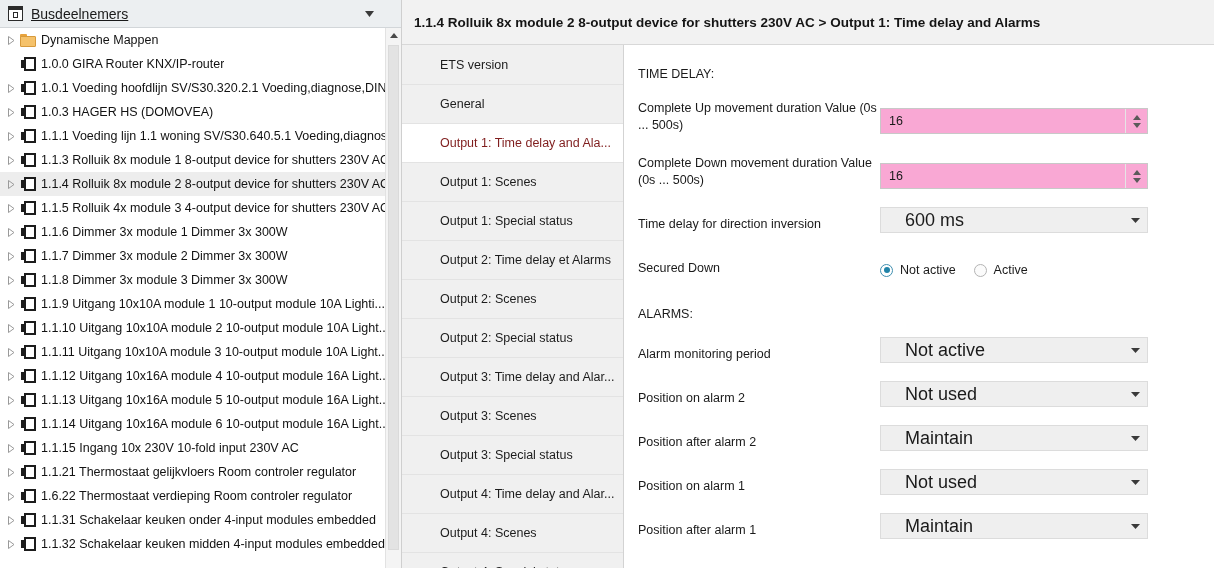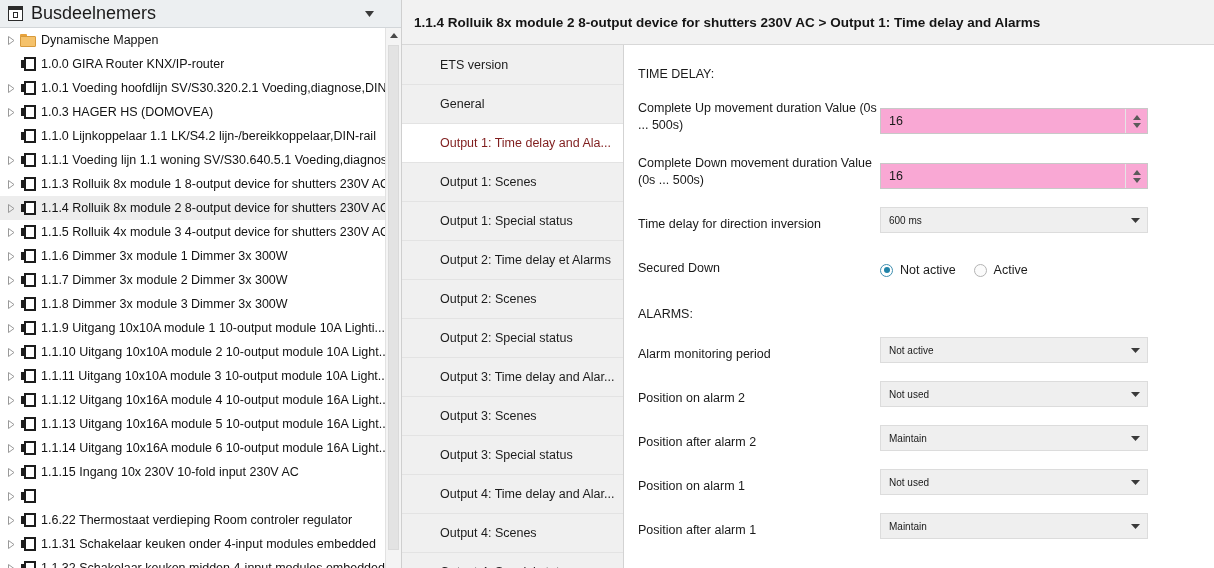--- a/index.html
+++ b/index.html
@@ -45,22 +45,22 @@
     content: ""; position: absolute;
     left: 0; right: 0; top: 0; height: 3px;
     background: #2b2b2b;
   }
   #panel-titlebar .pt-icon::after {
     content: ""; position: absolute;
     left: 4px; right: 4px; top: 5px; bottom: 2px;
     border: 1.2px solid #2b2b2b;
   }
   #panel-title-text {
-    font-size: 18px; color: #1a1a1a; flex: 1 1 auto;
-    white-space: nowrap; overflow: hidden;
+    font-size: 14px; color: #1a1a1a; flex: 1 1 auto;
+    white-space: nowrap; overflow: hidden; text-decoration: underline;
   }
   #panel-menu-caret {
     width: 16px; height: 16px; flex: 0 0 16px;
     display: flex; align-items: center; justify-content: center;
     margin-right: 18px;
   }
   #panel-menu-caret svg { display: block; }
 
   #tree-wrap {
     flex: 1 1 auto;
@@ -225,22 +225,22 @@
 
   
   .combo {
     position: relative;
     height: 26px;
     background: #efefef;
     border: 1px solid #dcdcdc;
     display: flex; align-items: center;
   }
   .combo .cval {
-    padding-left: 8px; font-size: 10px; color: #1a1a1a;
-    flex: 1 1 auto; white-space: nowrap; overflow: hidden;
+    padding-left: 8px; font-size: 18px; color: #1a1a1a;
+    flex: 1 1 auto; white-space: nowrap; overflow: hidden; margin-left: 16px;
   }
   .combo .carrow {
     width: 24px; flex: 0 0 24px;
     display: flex; align-items: center; justify-content: center;
   }
   .combo .carrow svg { display: block; }
 
   
   .radio-group { display: flex; align-items: center; padding-top: 3px; }
   .radio-opt { display: flex; align-items: center; margin-right: 18px; }
@@ -333,34 +333,20 @@
             </div>
             <div class="ticon">
               <span class="dev-ic">
                 <span class="bar"></span>
                 <span class="bx"></span>
               </span>
             </div>
             <div class="tlabel">1.0.3 HAGER HS (DOMOVEA)</div>
           </div>
           <div class="tree-row">
-            <div class="tw empty">
-              <svg width="7" height="9" viewBox="0 0 7 9">
-                <path d="M0.5 0.5 L6 4.5 L0.5 8.5 Z" fill="none" stroke="#9a9a9a" stroke-width="1"></path>
-              </svg>
-            </div>
-            <div class="ticon">
-              <span class="dev-ic">
-                <span class="bar"></span>
-                <span class="bx"></span>
-              </span>
-            </div>
-            <div class="tlabel">1.1.0 Lijnkoppelaar 1.1 LK/S4.2 lijn-/bereikkoppelaar,DIN-rail</div>
-          </div>
-          <div class="tree-row">
             <div class="tw">
               <svg width="7" height="9" viewBox="0 0 7 9">
                 <path d="M0.5 0.5 L6 4.5 L0.5 8.5 Z" fill="none" stroke="#9a9a9a" stroke-width="1"></path>
               </svg>
             </div>
             <div class="ticon">
               <span class="dev-ic">
                 <span class="bar"></span>
                 <span class="bx"></span>
               </span>
@@ -554,20 +540,21 @@
               <svg width="7" height="9" viewBox="0 0 7 9">
                 <path d="M0.5 0.5 L6 4.5 L0.5 8.5 Z" fill="none" stroke="#9a9a9a" stroke-width="1"></path>
               </svg>
             </div>
             <div class="ticon">
               <span class="dev-ic">
                 <span class="bar"></span>
                 <span class="bx"></span>
               </span>
             </div>
+            <div class="tlabel">1.1.21 Thermostaat gelijkvloers Room controler regulator</div>
           </div>
           <div class="tree-row">
             <div class="tw">
               <svg width="7" height="9" viewBox="0 0 7 9">
                 <path d="M0.5 0.5 L6 4.5 L0.5 8.5 Z" fill="none" stroke="#9a9a9a" stroke-width="1"></path>
               </svg>
             </div>
             <div class="ticon">
               <span class="dev-ic">
                 <span class="bar"></span>

